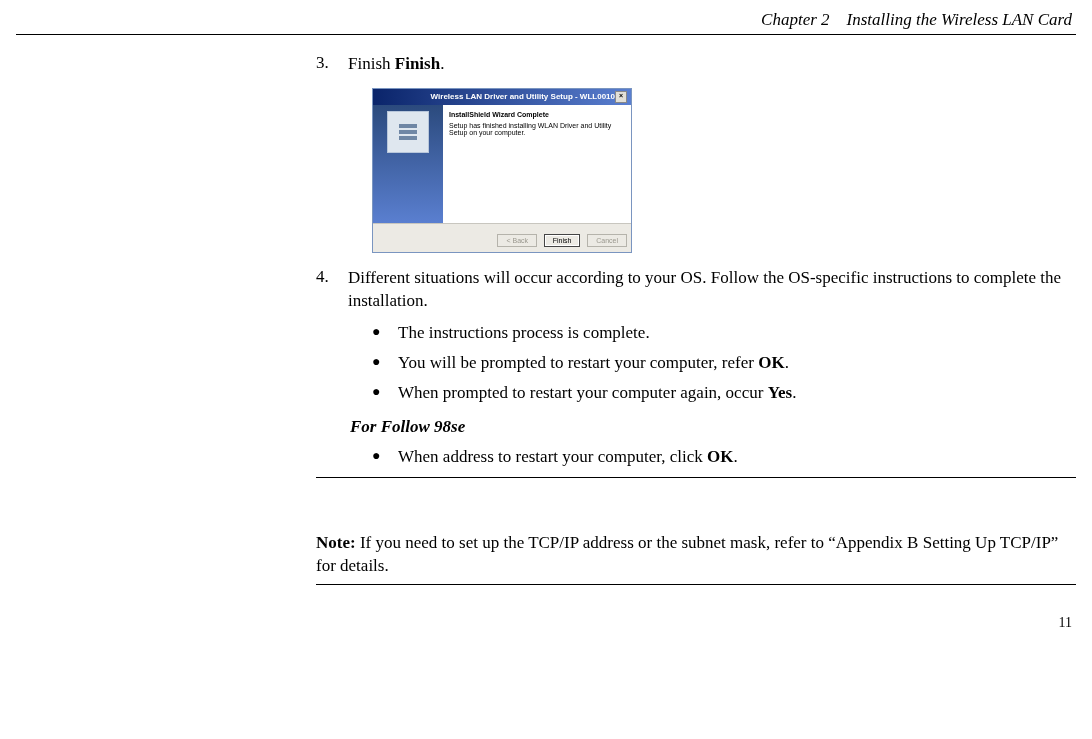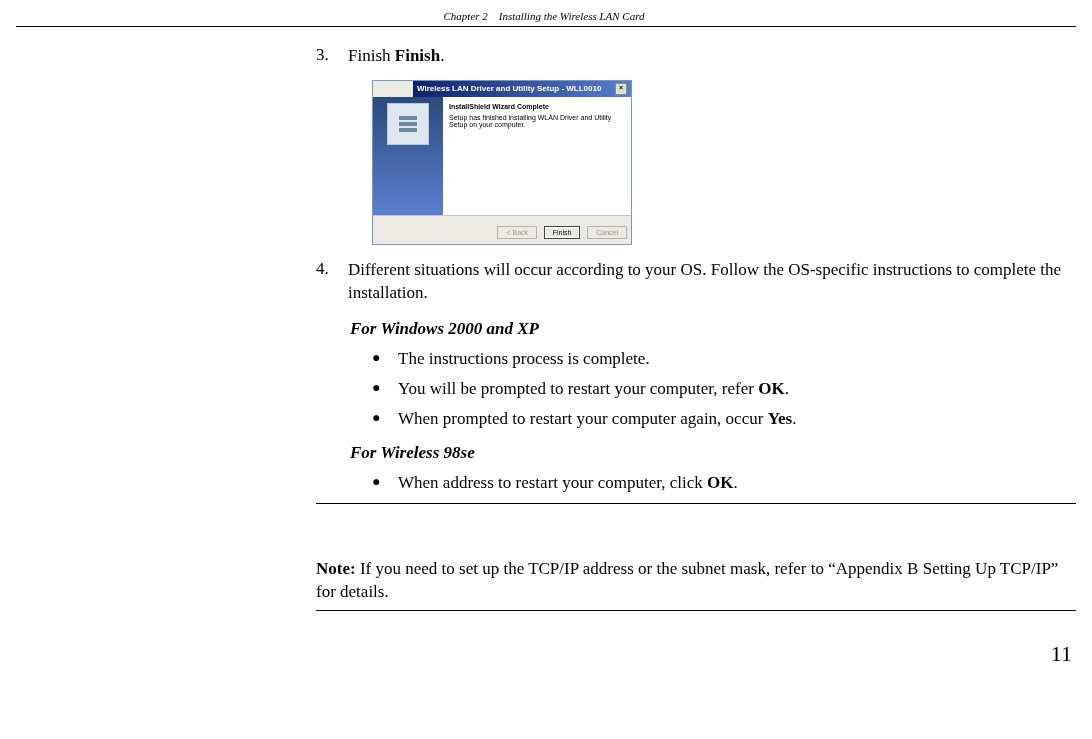--- a/index.html
+++ b/index.html
@@ -11,23 +11,23 @@
     font-size: 17px;
     color: #000;
     background: #fff;
     box-sizing: border-box;
   }
   .page {
     padding: 10px 16px 0 16px;
     box-sizing: border-box;
   }
   .header {
-    text-align: center;
+    text-align: right;
     font-style: italic;
-    font-size: 11px;
+    font-size: 17px;
     padding-right: 4px;
     padding-bottom: 4px;
     border-bottom: 1.5px solid #000;
   }
   .content {
     margin-left: 300px;
     padding-top: 18px;
   }
   .ol-item {
     display: flex;
@@ -72,23 +72,22 @@
     font-family: Tahoma, Arial, sans-serif;
     background: #eceae4;
   }
   .wizard-title {
     background: linear-gradient(to right, #0a246a, #5a7fd0);
     color: #fff;
     font-size: 8px;
     padding: 2px 4px;
     font-weight: bold;
     display: flex;
-    justify-content: space-between;
+    justify-content: flex-end;
     align-items: center;
-    margin-left: 40px;
   }
   .wizard-close {
     width: 10px;
     height: 10px;
     background: #e2e0d8;
     border: 1px solid #888;
     color: #000;
     font-size: 7px;
     text-align: center;
     line-height: 8px;
@@ -152,21 +151,21 @@
   }
   .note {
     padding: 6px 0;
     border-bottom: 1px solid #000;
     line-height: 1.35;
     margin-left: 0;
     margin-top: 48px;
   }
   .page-num {
     text-align: right;
-    font-size: 22px;
+    font-size: 14px;
     margin-top: 30px;
     padding-right: 4px;
   }
 </style>
 </head>
 <body>
 
 <div class="page">
   <div class="header">
     <span>Chapter 2</span>&nbsp;&nbsp;&nbsp;&nbsp;<span>Installing the Wireless LAN Card</span>
@@ -204,40 +203,39 @@
         <span class="wiz-btn active">Finish</span>
         <span class="wiz-btn">Cancel</span>
       </div>
     </div>
 
     <div class="ol-item">
       <div class="num">4.</div>
       <div class="step-body">Different situations will occur according to your OS. Follow the OS-specific instructions to complete the installation.</div>
     </div>
 
-    <div class="subhead italic-bold">For Windows 2000 and XP</div>
     <div class="bullet-item">
       <div class="bullet">●</div>
       <div class="bullet-text">The instructions process is complete.</div>
     </div>
 
     <div class="bullet-item">
       <div class="bullet">●</div>
       <div class="bullet-text">
         <span>You will be prompted to restart your computer, refer </span><span class="bold">OK</span><span>.</span>
       </div>
     </div>
     <div class="bullet-item">
       <div class="bullet">●</div>
       <div class="bullet-text">
         <span>When prompted to restart your computer again, occur </span><span class="bold">Yes</span><span>.</span>
       </div>
     </div>
 
-    <div class="subhead italic-bold">For Wireless 98se</div>
+    <div class="subhead italic-bold">For Follow 98se</div>
     <div class="bullet-item">
       <div class="bullet">●</div>
       <div class="bullet-text">
         <span>When address to restart your computer, click </span><span class="bold">OK</span><span>.</span>
       </div>
     </div>
 
     <div class="note-sep"></div>
     <div class="note">
       <span class="bold">Note:</span><span> If you need to set up the TCP/IP address or the subnet mask, refer to “Appendix B Setting Up TCP/IP” for details.</span>

